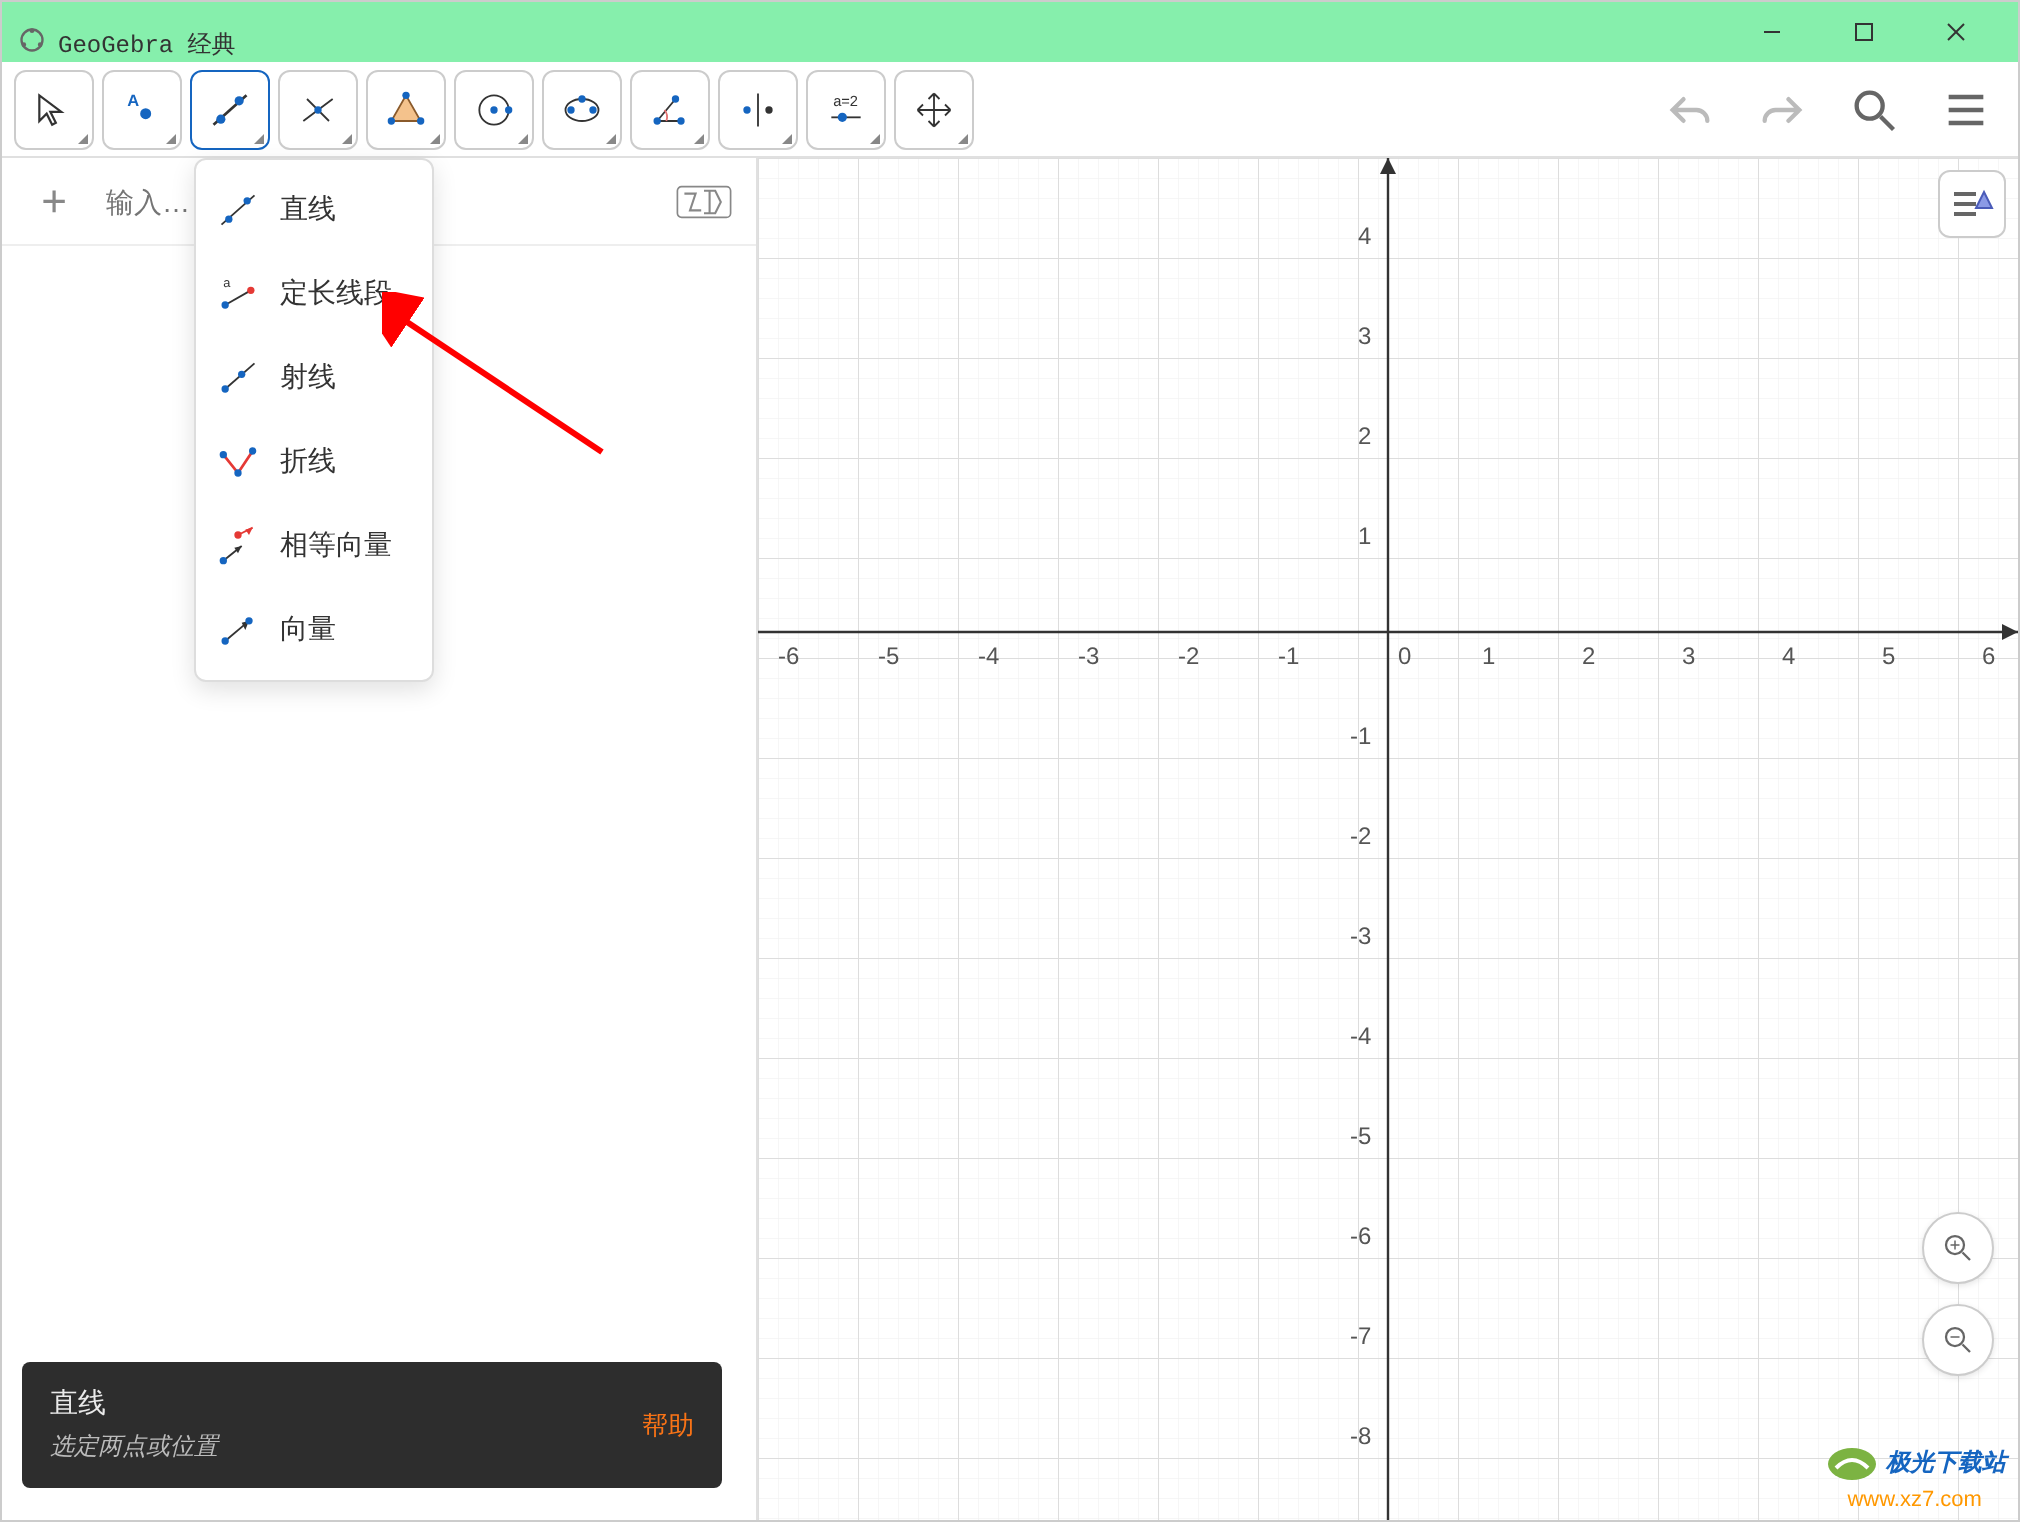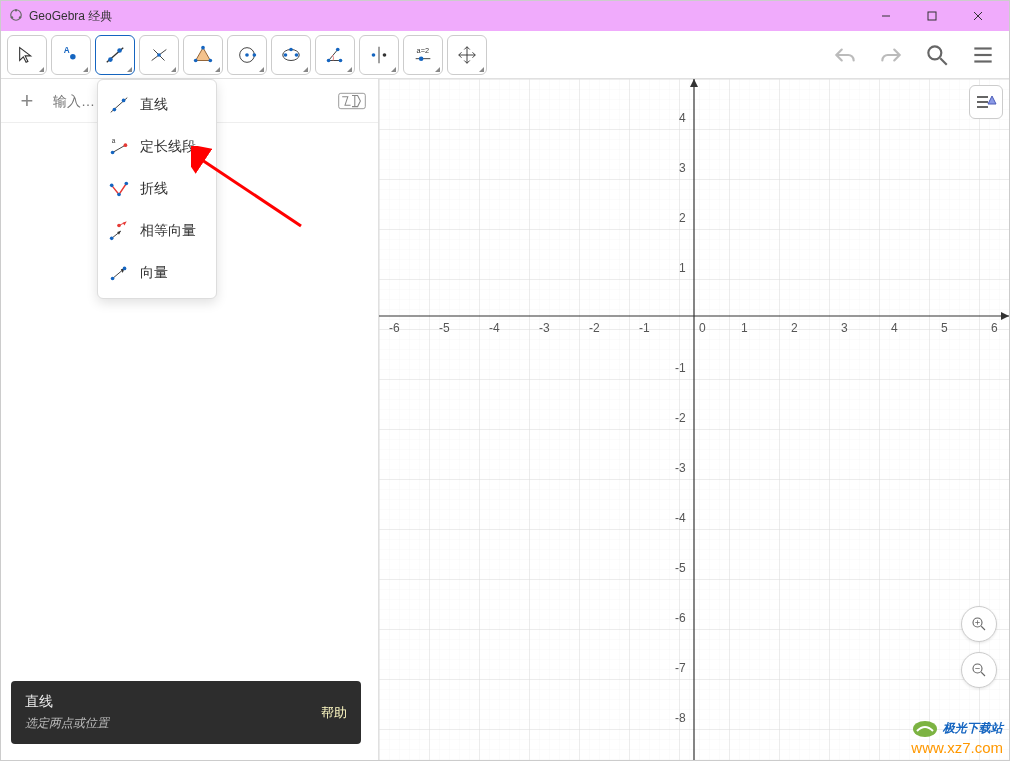--- a/index.html
+++ b/index.html
@@ -9,24 +9,25 @@
     height: 761px;
     overflow: hidden;
     position: relative;
     background: #fff;
     border: 1px solid #ccc;
   }
   
   .titlebar {
     height: 30px;
     display: flex;
-    align-items: center;
+    align-items: flex-end;
     padding: 0 8px;
-    background: #f0abfc;
+    background: #86efac;
     font-size: 12px;
+    font-family: Liberation Mono, monospace;
   }
   .titlebar .app-icon { margin-right: 6px; }
   .titlebar .title { flex: 1; color: #333; }
   .win-controls { display: flex; gap: 0; }
   .win-btn {
     width: 46px; height: 30px;
     display: flex; align-items: center; justify-content: center;
     color: #333;
   }
   .win-btn svg { width: 10px; height: 10px; }
@@ -176,32 +177,32 @@
     color:#eaeaea;
     border-radius:4px;
     padding:12px 14px;
     display:flex; align-items:center;
     font-size:13px;
     z-index:40;
   }
   .tooltip .tt-body { flex:1; }
   .tooltip .tt-title { font-size:14px; margin-bottom:4px; }
   .tooltip .tt-desc { font-size:12px; color:#bbb;font-style:italic; }
-  .tooltip .tt-help { color:#fef9c3; cursor:pointer; font-size:13px; margin-left:10px; }
+  .tooltip .tt-help { color:#f97316; cursor:pointer; font-size:13px; margin-left:10px; }
 
   
   .watermark {
     position:absolute;
     right:6px; bottom:4px;
     font-size:12px;
     z-index:30;
     text-align:center;
   }
   .watermark .wm1 { color:#1565c0; font-weight:bold; font-style:italic;}
-  .watermark .wm2 { color:#ff9800; font-size:15px; }
+  .watermark .wm2 { color:#ff9800; font-size:11px; }
 
   
   .arrow {
     position:absolute;
     top:145px; left:190px;
     z-index:60;
     pointer-events:none;
   }
 </style>
 </head>
@@ -448,20 +449,30 @@
           <line x1="5" y1="18" x2="19" y2="10" stroke="#333"></line>
           <circle cx="5" cy="18" r="2" fill="#1565c0"></circle>
           <circle cx="19" cy="10" r="2" fill="#e53935"></circle>
         </svg>
       </span>
     <span>定长线段</span>
   </div>
   <div class="dd-item">
     <span class="dd-icon">
         <svg width="22" height="22" viewBox="0 0 24 24">
+          <line x1="5" y1="18" x2="21" y2="4" stroke="#333"></line>
+          <circle cx="5" cy="18" r="2" fill="#1565c0"></circle>
+          <circle cx="14" cy="10" r="2" fill="#1565c0"></circle>
+        </svg>
+      </span>
+    <span>射线</span>
+  </div>
+  <div class="dd-item">
+    <span class="dd-icon">
+        <svg width="22" height="22" viewBox="0 0 24 24">
           <polyline points="4,8 12,18 20,6" fill="none" stroke="#e53935" stroke-width="1.5"></polyline>
           <circle cx="4" cy="8" r="2" fill="#1565c0"></circle>
           <circle cx="12" cy="18" r="2" fill="#1565c0"></circle>
           <circle cx="20" cy="6" r="2" fill="#1565c0"></circle>
         </svg>
       </span>
     <span>折线</span>
   </div>
   <div class="dd-item">
     <span class="dd-icon">

